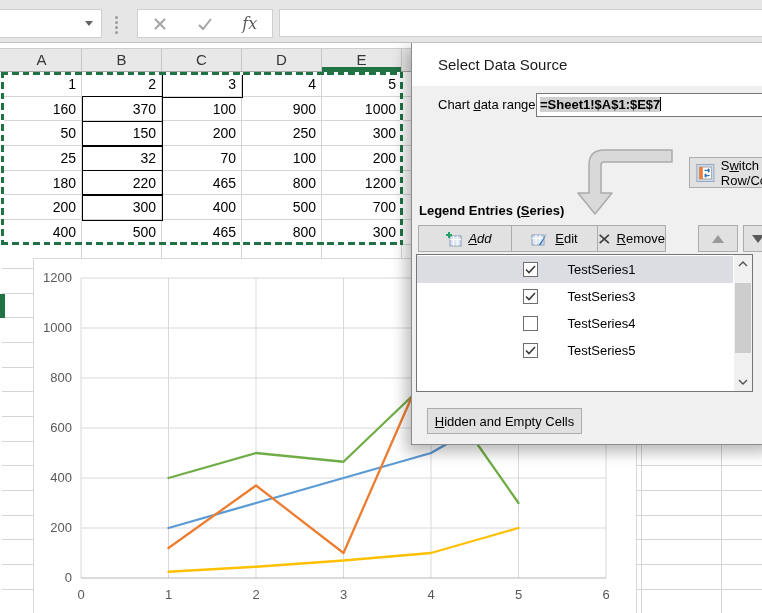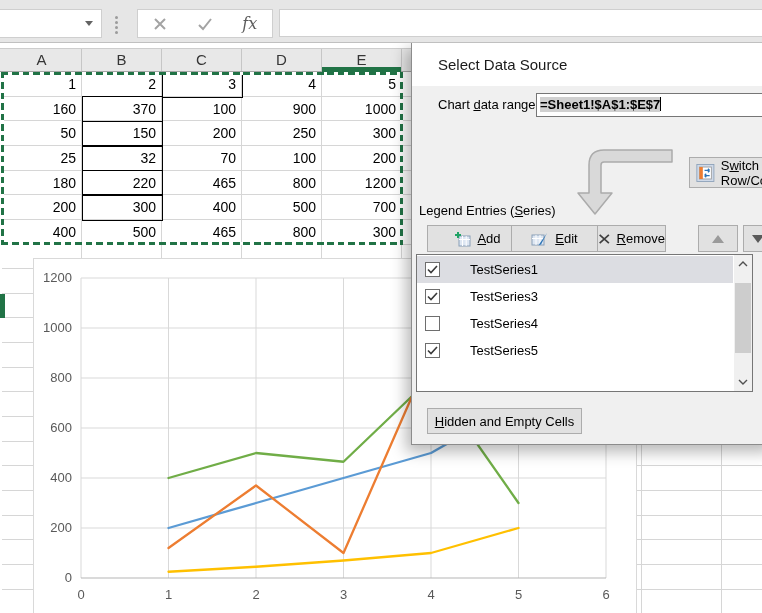--- a/index.html
+++ b/index.html
@@ -61,33 +61,33 @@
   .dlg-range-input{position:absolute;left:124px;top:50px;width:252px;height:24px;background:#fff;
                    border:1px solid #767676;font-size:13px;line-height:22px;padding-left:3px;
                    box-sizing:border-box;white-space:nowrap;}
   .sel-text{background:#d0d0d0;font-weight:bold;}
   .caret{display:inline-block;width:1px;height:14px;background:#000;vertical-align:-2px;}
   .dlg-arrow{position:absolute;left:150px;top:101px;}
   .wbtn{background:#e1e1e1;border:1px solid #acacac;font-size:13px;color:#000;display:flex;
         align-items:center;justify-content:center;gap:6px;box-sizing:border-box;}
   .switch-btn{position:absolute;left:277px;top:114px;width:132px;height:31px;justify-content:flex-start;
               padding-left:6px;}
-  .legend-label{position:absolute;left:7px;top:160px;font-size:13px;color:#000;}
+  .legend-label{position:absolute;left:7px;top:160px;font-size:13px;color:#000;font-weight:bold;}
   .btn-row{position:absolute;left:0;top:182px;height:27px;width:100%;}
   .btn-row .wbtn{position:absolute;height:27px;}
-  .add-btn{left:15px;width:101px;}  .edit-btn{left:99px;width:87px;}  .remove-btn{left:185px;width:69px;}
+  .add-btn{left:6px;width:101px;font-style:italic;}  .edit-btn{left:99px;width:87px;}  .remove-btn{left:185px;width:69px;}
   .up-btn{left:286px;width:40px;} .down-btn{left:331px;width:30px;}
   .tri-up{width:0;height:0;border-left:6px solid transparent;border-right:6px solid transparent;
           border-bottom:8px solid #9a9a9a;}
   .tri-down{width:0;height:0;border-left:6px solid transparent;border-right:6px solid transparent;
             border-top:8px solid #5a5a5a;}
   .series-list{position:absolute;left:4px;top:211px;width:337px;height:138px;background:#fff;
                border:1px solid #767676;box-sizing:border-box;}
   .series-rows{position:absolute;left:0;top:1px;width:calc(100% - 19px);}
-  .series-row{height:27px;display:flex;align-items:center;padding-left:8px;box-sizing:border-box;}
+  .series-row{height:27px;display:flex;align-items:center;padding-left:8px;box-sizing:border-box;justify-content:center;}
   .series-row.selected{background:#dcdde2;}
   .cb{width:15px;height:15px;border:1px solid #6e6e6e;background:#fff;box-sizing:border-box;
       display:flex;align-items:center;justify-content:center;}
   .series-row .cb svg{visibility:hidden;}
   .series-row.checked .cb svg{visibility:visible;}
   .series-name{margin-left:30px;font-size:13px;color:#000;}
   .list-scrollbar{position:absolute;right:0;top:0;width:18px;height:100%;background:#f0f0f0;}
   .sb-btn{position:absolute;left:0;width:18px;height:17px;display:flex;align-items:center;justify-content:center;}
   .sb-thumb{position:absolute;left:1px;top:28px;width:16px;height:70px;background:#cdcdcd;}
   .hidden-btn{position:absolute;left:15px;top:365px;width:155px;height:26px;text-align:right;}

